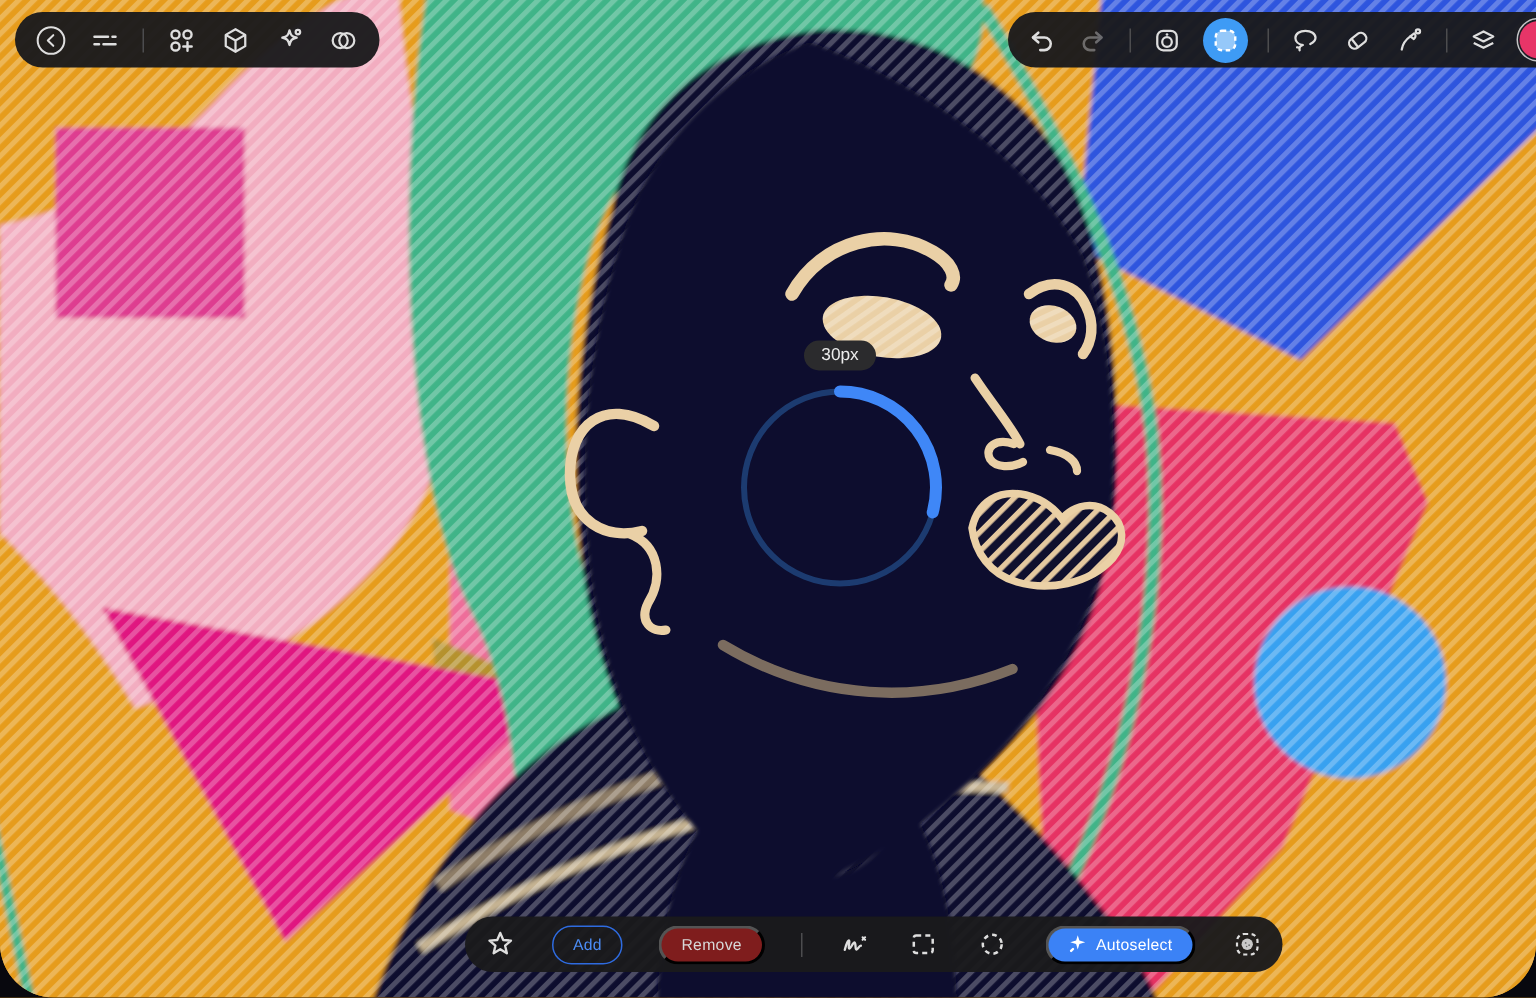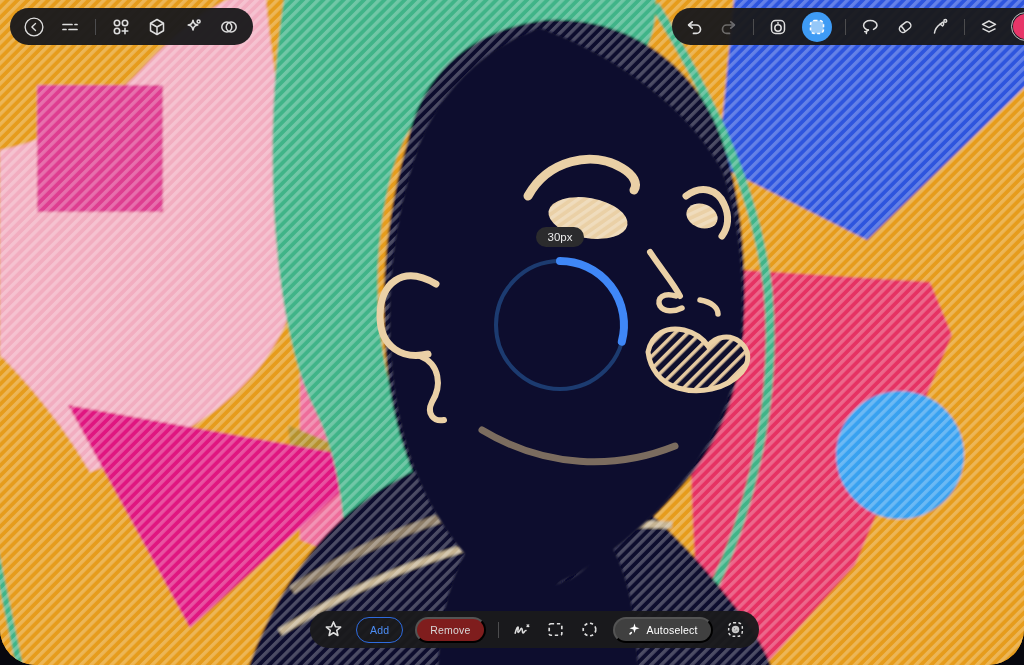--- a/index.html
+++ b/index.html
@@ -5,33 +5,33 @@
   html,body{margin:0;padding:0;background:#08080e;}
   *{box-sizing:border-box;font-family:"Liberation Sans",sans-serif;}
   .screen{position:relative;width:1024px;height:665px;overflow:hidden;
           border-radius:0 0 36px 36px;background:#E69C1E;}
   .art{position:absolute;inset:0;}
   
   .pill{position:absolute;display:flex;align-items:center;background:rgba(26,26,28,.96);
         border-radius:19px;height:37px;color:#ddd;}
   .tl{left:10px;top:8px;padding:0 13px;gap:14px;}
   .tr{left:672px;top:8px;padding:0 11px;gap:13px;}
-  .bb{left:310px;top:611px;padding:0 12px;gap:12px;}
+  .bb{left:310px;top:611px;padding:0 12px;gap:24px;}
   .tb-icon{width:22px;height:22px;display:flex;align-items:center;justify-content:center;flex:0 0 auto;}
   .tb-icon svg{display:block;}
   .divider{width:1px;height:16px;background:#4c4c4e;flex:0 0 auto;}
   .tool-active{width:30px;height:30px;border-radius:50%;background:#3E9BF5;
                display:flex;align-items:center;justify-content:center;}
   .color-dot{width:25px;height:25px;border-radius:50%;background:#E73568;
              outline:1.5px solid rgba(225,225,225,.85);outline-offset:1px;}
   .btn{height:26px;border-radius:13px;display:flex;align-items:center;justify-content:center;
        font-size:10.5px;letter-spacing:.2px;padding:0 13px;white-space:nowrap;}
   .btn-add{border:1.5px solid #2E6BE0;color:#4C8DF6;background:transparent;}
   .btn-remove{background:#7f1d1d;color:#D8D8D8;}
-  .btn-auto{background:#404040;color:#fff;gap:6px;}
+  .btn-auto{background:#3b82f6;color:#fff;gap:6px;}
   .dim{opacity:.4;}
   
   .tooltip{position:absolute;left:536px;top:227px;width:48px;height:20px;background:#2B2B2D;
            border-radius:10px;color:#ECECEC;font-size:11.5px;display:flex;align-items:center;
            justify-content:center;}
   .brush-ring{position:absolute;left:488px;top:253px;}
 </style>
 </head>
 <body>
 

